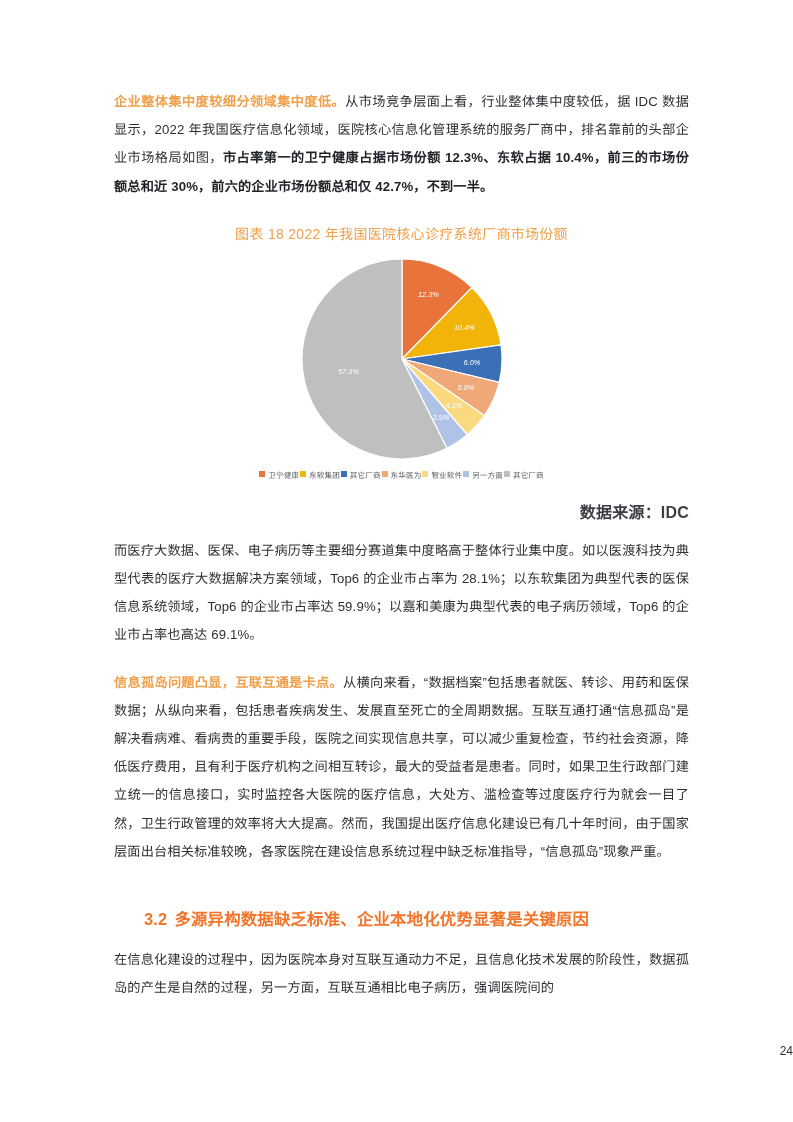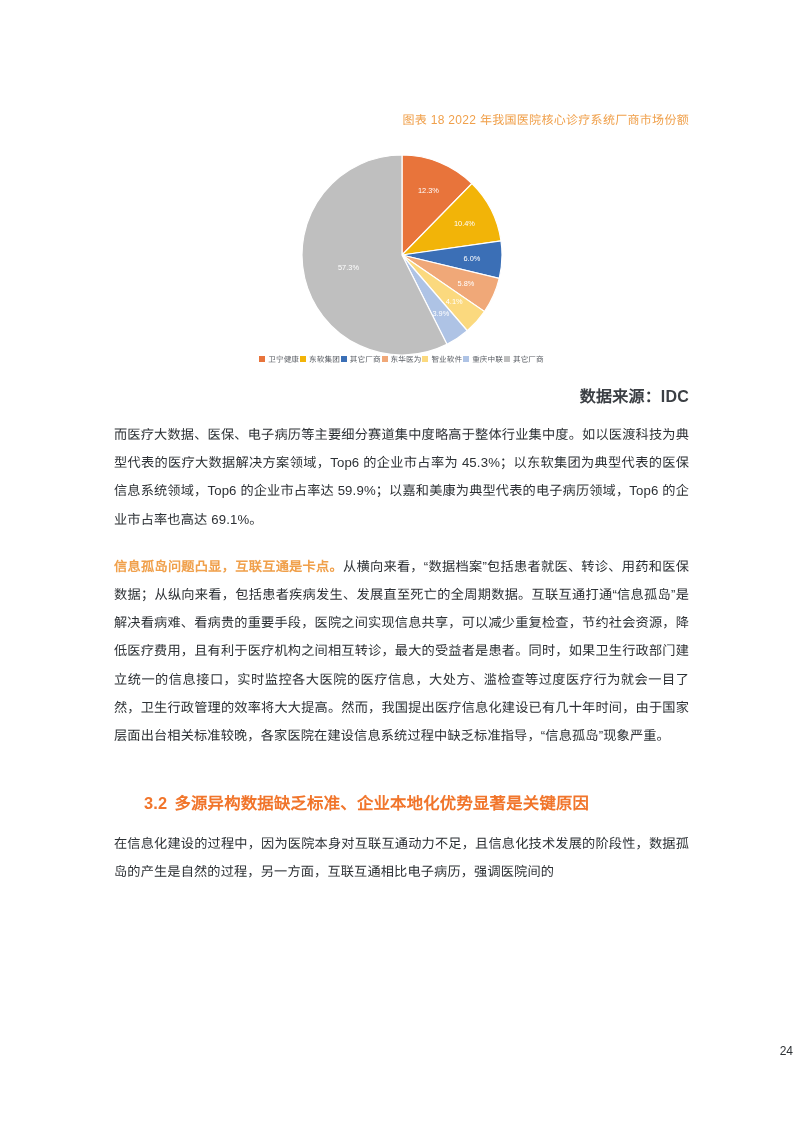--- a/index.html
+++ b/index.html
@@ -40,39 +40,40 @@
   .bold-ink {
     font-weight: 700;
     color: #1f2226;
   }
   
   .figure-block {
     margin-top: 22px;
     width: 100%;
   }
   .figure-title {
-    text-align: right;
+    text-align: center;
     color: #F0A04B;
-    font-size: 12px;
+    font-size: 14px;
     letter-spacing: 0.3px;
     margin: 16px 0 14px 0;
     font-weight: 500;
   }
   .chart-area {
     position: relative;
     width: 100%;
     height: 232px;
   }
   .pie-wrap {
     position: absolute;
     left: 50%;
-    top: 12px;
+    top: 0;
     transform: translateX(-50%);
     width: 204px;
     height: 204px;
+    font-style: italic;
   }
   .pie-svg { display: block; width: 204px; height: 204px; }
   .slice-label {
     font-family: "Liberation Sans", "DejaVu Sans", sans-serif;
     font-size: 7.4px;
     fill: #ffffff;
   }
   .legend {
     position: absolute;
     left: 0;
@@ -127,20 +128,21 @@
     text-align: right;
     font-size: 12px;
     color: #2d3135;
   }
 </style>
 </head>
 <body>
 
 <div class="page">
 
+  <p class="body-text"><span class="lead-orange">企业整体集中度较细分领域集中度低。</span><span>从市场竞争层面上看，行业整体集中度较低，据 IDC 数据显示，2022 年我国医疗信息化领域，医院核心信息化管理系统的服务厂商中，排名靠前的头部企业市场格局如图，</span><span class="bold-ink">市占率第一的卫宁健康占据市场份额 12.3%、东软占据 10.4%，前三的市场份额总和近 30%，前六的企业市场份额总和仅 42.7%，不到一半。</span></p>
 
   <div class="figure-block">
     <div class="figure-title">图表 18 2022 年我国医院核心诊疗系统厂商市场份额</div>
 
     <div class="chart-area">
       <div class="pie-wrap">
         <svg class="pie-svg" viewBox="0 0 204 204">
           <g id="pie-slices">
               <path d="M 102 102 L 102.00 2.00 A 100 100 0 0 1 171.93 30.51 Z" fill="#E8743B" stroke="#ffffff" stroke-width="1.2"></path>
               <path d="M 102 102 L 171.93 30.51 A 100 100 0 0 1 201.00 87.88 Z" fill="#F2B408" stroke="#ffffff" stroke-width="1.2"></path>
@@ -177,35 +179,35 @@
           <div class="legend-item">
             <span class="legend-swatch" style="background: rgb(240, 168, 120);"></span>
             <span class="legend-text">东华医为</span>
           </div>
           <div class="legend-item">
             <span class="legend-swatch" style="background: rgb(251, 217, 126);"></span>
             <span class="legend-text">智业软件</span>
           </div>
           <div class="legend-item">
             <span class="legend-swatch" style="background: rgb(174, 195, 229);"></span>
-            <span class="legend-text">重庆中联</span>
+            <span class="legend-text">另一方面</span>
           </div>
           <div class="legend-item">
             <span class="legend-swatch" style="background: rgb(191, 191, 191);"></span>
             <span class="legend-text">其它厂商</span>
           </div>
         </div>
     </div>
 
     <div class="source-line">数据来源：IDC</div>
   </div>
 
   <div class="gap-after-figure"></div>
 
-  <p class="body-text">而医疗大数据、医保、电子病历等主要细分赛道集中度略高于整体行业集中度。如以医渡科技为典型代表的医疗大数据解决方案领域，Top6 的企业市占率为 45.3%；以东软集团为典型代表的医保信息系统领域，Top6 的企业市占率达 59.9%；以嘉和美康为典型代表的电子病历领域，Top6 的企业市占率也高达 69.1%。</p>
+  <p class="body-text">而医疗大数据、医保、电子病历等主要细分赛道集中度略高于整体行业集中度。如以医渡科技为典型代表的医疗大数据解决方案领域，Top6 的企业市占率为 28.1%；以东软集团为典型代表的医保信息系统领域，Top6 的企业市占率达 59.9%；以嘉和美康为典型代表的电子病历领域，Top6 的企业市占率也高达 69.1%。</p>
 
   <div class="para-gap"></div>
 
   <p class="body-text"><span class="lead-orange">信息孤岛问题凸显，互联互通是卡点。</span><span>从横向来看，“数据档案”包括患者就医、转诊、用药和医保数据；从纵向来看，包括患者疾病发生、发展直至死亡的全周期数据。互联互通打通“信息孤岛”是解决看病难、看病贵的重要手段，医院之间实现信息共享，可以减少重复检查，节约社会资源，降低医疗费用，且有利于医疗机构之间相互转诊，最大的受益者是患者。同时，如果卫生行政部门建立统一的信息接口，实时监控各大医院的医疗信息，大处方、滥检查等过度医疗行为就会一目了然，卫生行政管理的效率将大大提高。然而，我国提出医疗信息化建设已有几十年时间，由于国家层面出台相关标准较晚，各家医院在建设信息系统过程中缺乏标准指导，“信息孤岛”现象严重。</span></p>
 
   <h2 class="section-heading"><span class="sec-num">3.2</span><span>多源异构数据缺乏标准、企业本地化优势显著是关键原因</span></h2>
 
   <p class="body-text">在信息化建设的过程中，因为医院本身对互联互通动力不足，且信息化技术发展的阶段性，数据孤岛的产生是自然的过程，另一方面，互联互通相比电子病历，强调医院间的</p>
 
 </div>

